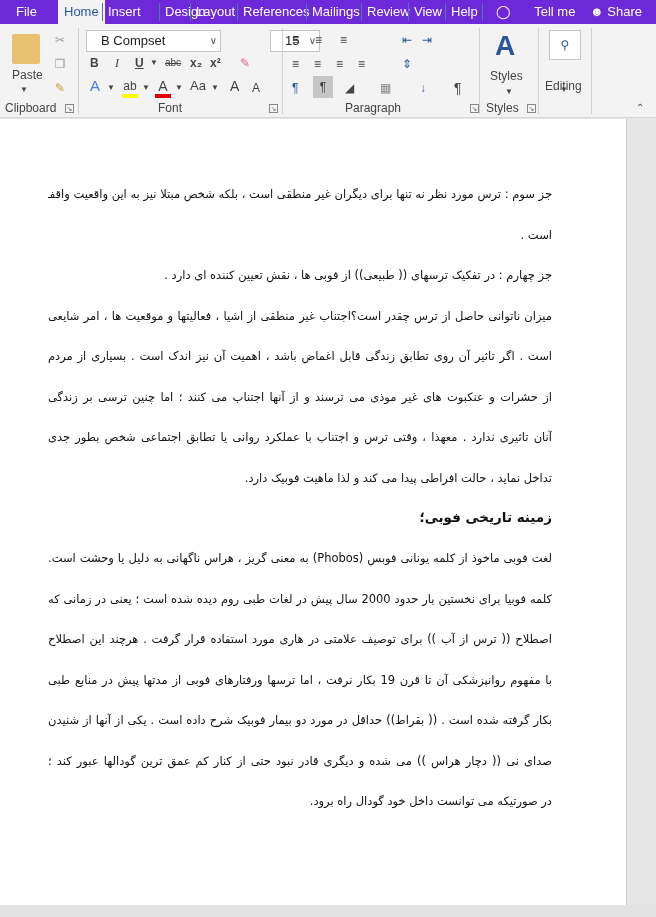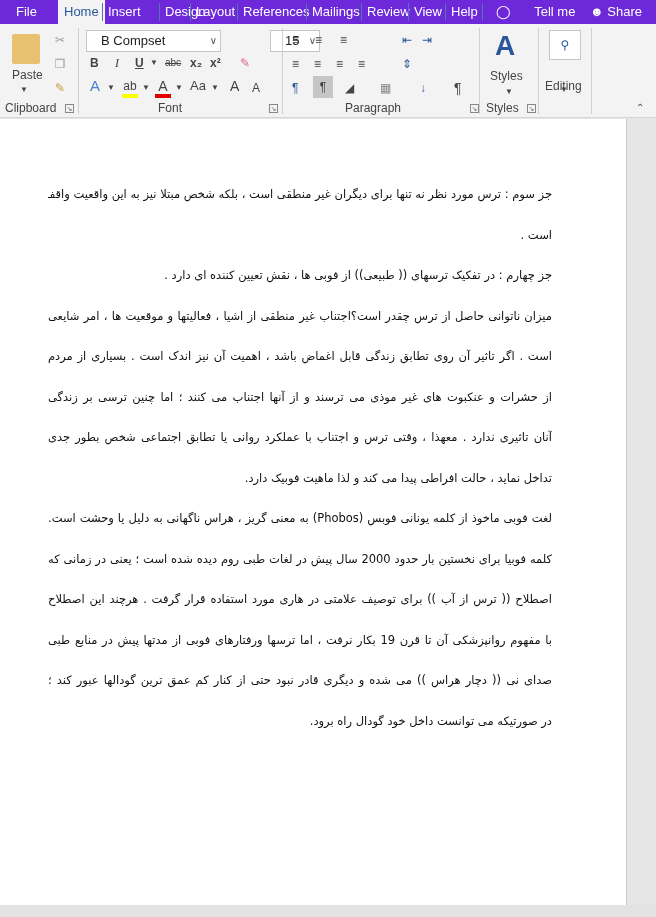--- a/index.html
+++ b/index.html
@@ -130,19 +130,21 @@
 
 <div class="doc">
   <div class="line">جز سوم : ترس مورد نظر نه تنها برای دیگران غیر منطقی است ، بلکه شخص مبتلا نیز به این واقعیت واقف</div>
   <div class="line last">است .</div>
   <div class="line last">جز چهارم : در تفکیک ترسهای (( طبیعی)) از فوبی ها ، نقش تعیین کننده ای دارد .</div>
   <div class="line">میزان ناتوانی حاصل از ترس چقدر است؟اجتناب غیر منطقی از اشیا ، فعالیتها و موقعیت ها ، امر شایعی</div>
   <div class="line">است . اگر تاثیر آن روی تطابق زندگی قابل اغماض باشد ، اهمیت آن نیز اندک است . بسیاری از مردم</div>
   <div class="line">از حشرات و عنکبوت های غیر موذی می ترسند و از آنها اجتناب می کنند ؛ اما چنین ترسی بر زندگی</div>
   <div class="line">آنان تاثیری ندارد . معهذا ، وقتی ترس و اجتناب با عملکرد روانی یا تطابق اجتماعی شخص بطور جدی</div>
   <div class="line last">تداخل نماید ، حالت افراطی پیدا می کند و لذا ماهیت فوبیک دارد.</div>
+  <div class="heading">زمینه تاریخی فوبی؛</div>
   <div class="line">لغت فوبی ماخوذ از کلمه یونانی فوبس (Phobos) به معنی گریز ، هراس ناگهانی به دلیل یا وحشت است.</div>
   <div class="line">کلمه فوبیا برای نخستین بار حدود 2000 سال پیش در لغات طبی روم دیده شده است ؛ یعنی در زمانی که</div>
   <div class="line">اصطلاح (( ترس از آب )) برای توصیف علامتی در هاری مورد استفاده قرار گرفت . هرچند این اصطلاح</div>
   <div class="line">با مفهوم روانپزشکی آن تا قرن 19 بکار نرفت ، اما ترسها ورفتارهای فوبی از مدتها پیش در منابع طبی</div>
+  <div class="line">بکار گرفته شده است . (( بقراط)) حداقل در مورد دو بیمار فوبیک شرح داده است . یکی از آنها از شنیدن</div>
   <div class="line">صدای نی (( دچار هراس )) می شده و دیگری قادر نبود حتی از کنار کم عمق ترین گودالها عبور کند ؛</div>
   <div class="line last">در صورتیکه می توانست داخل خود گودال راه برود.</div>
 </div>
 
 </body></html>

